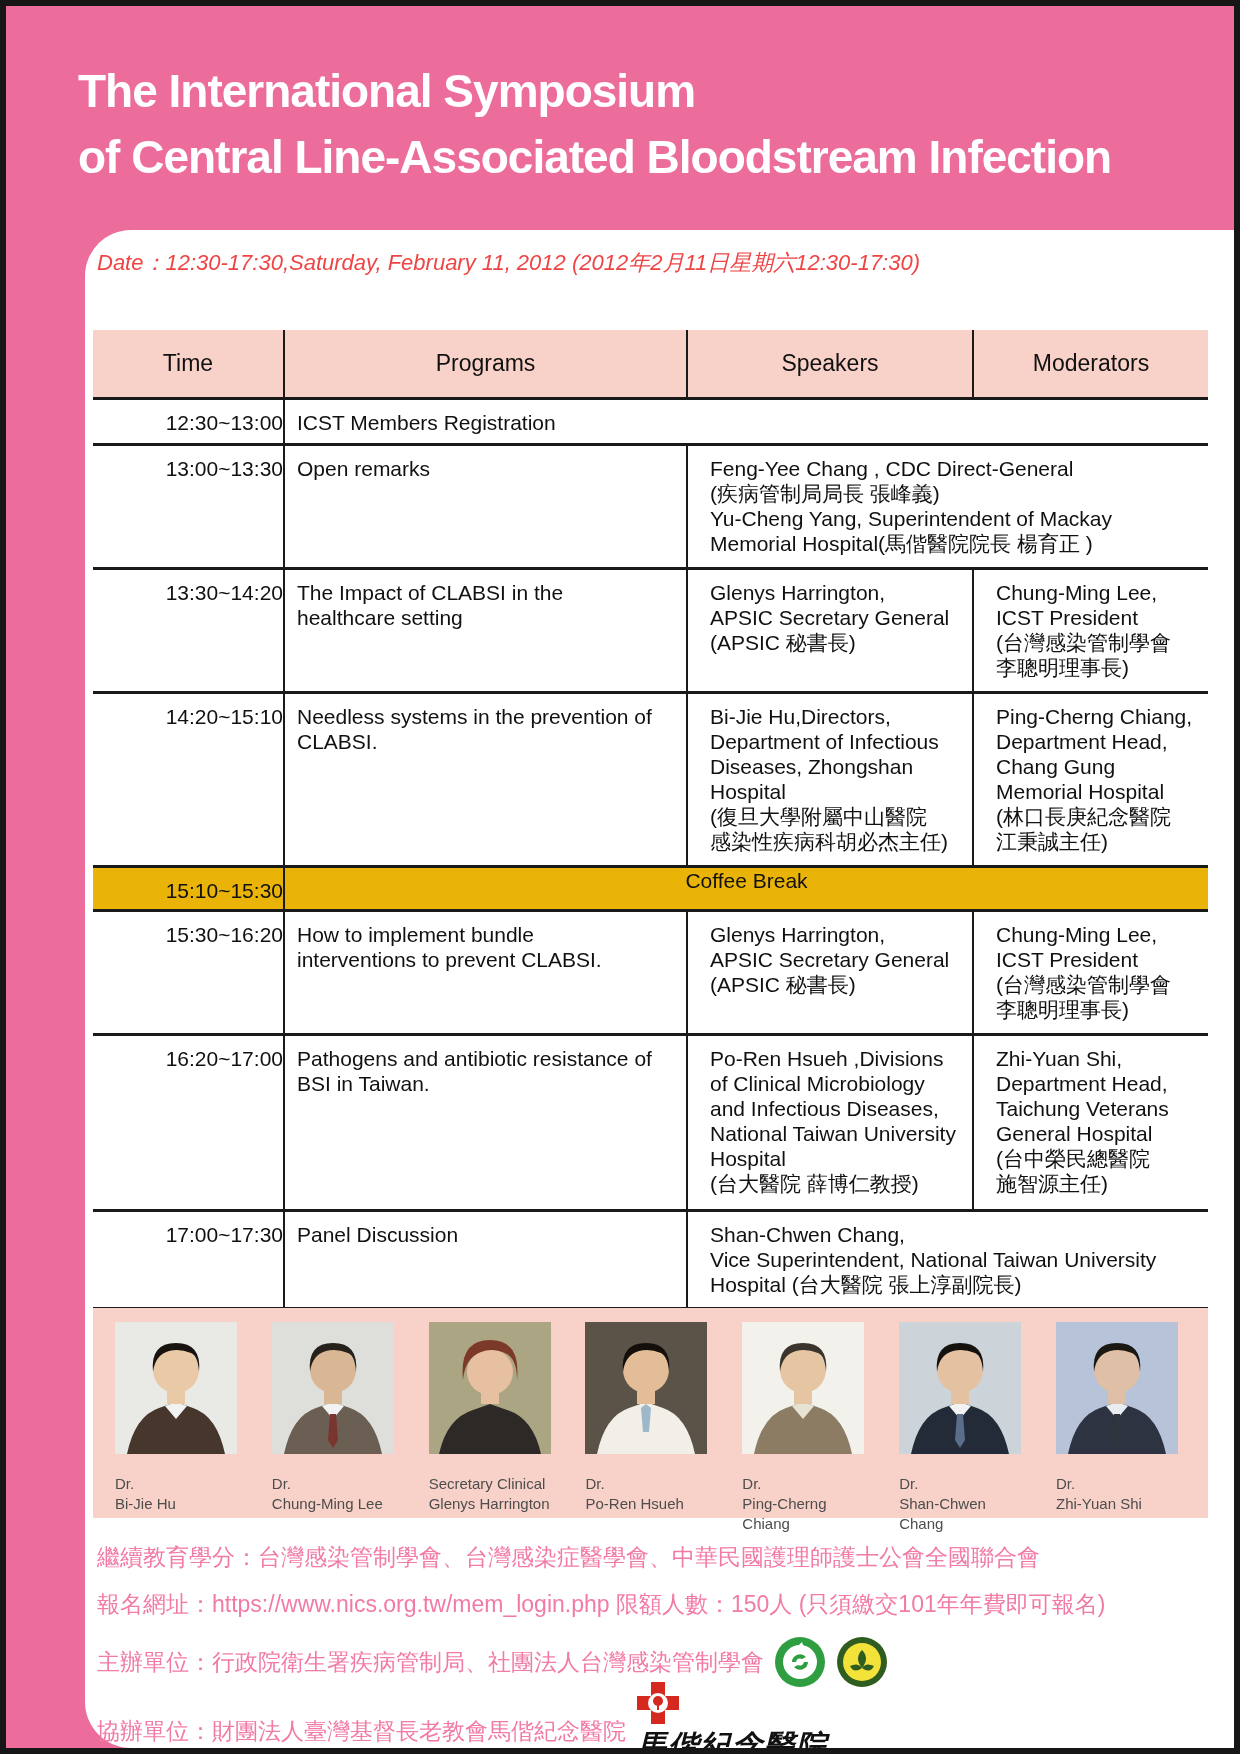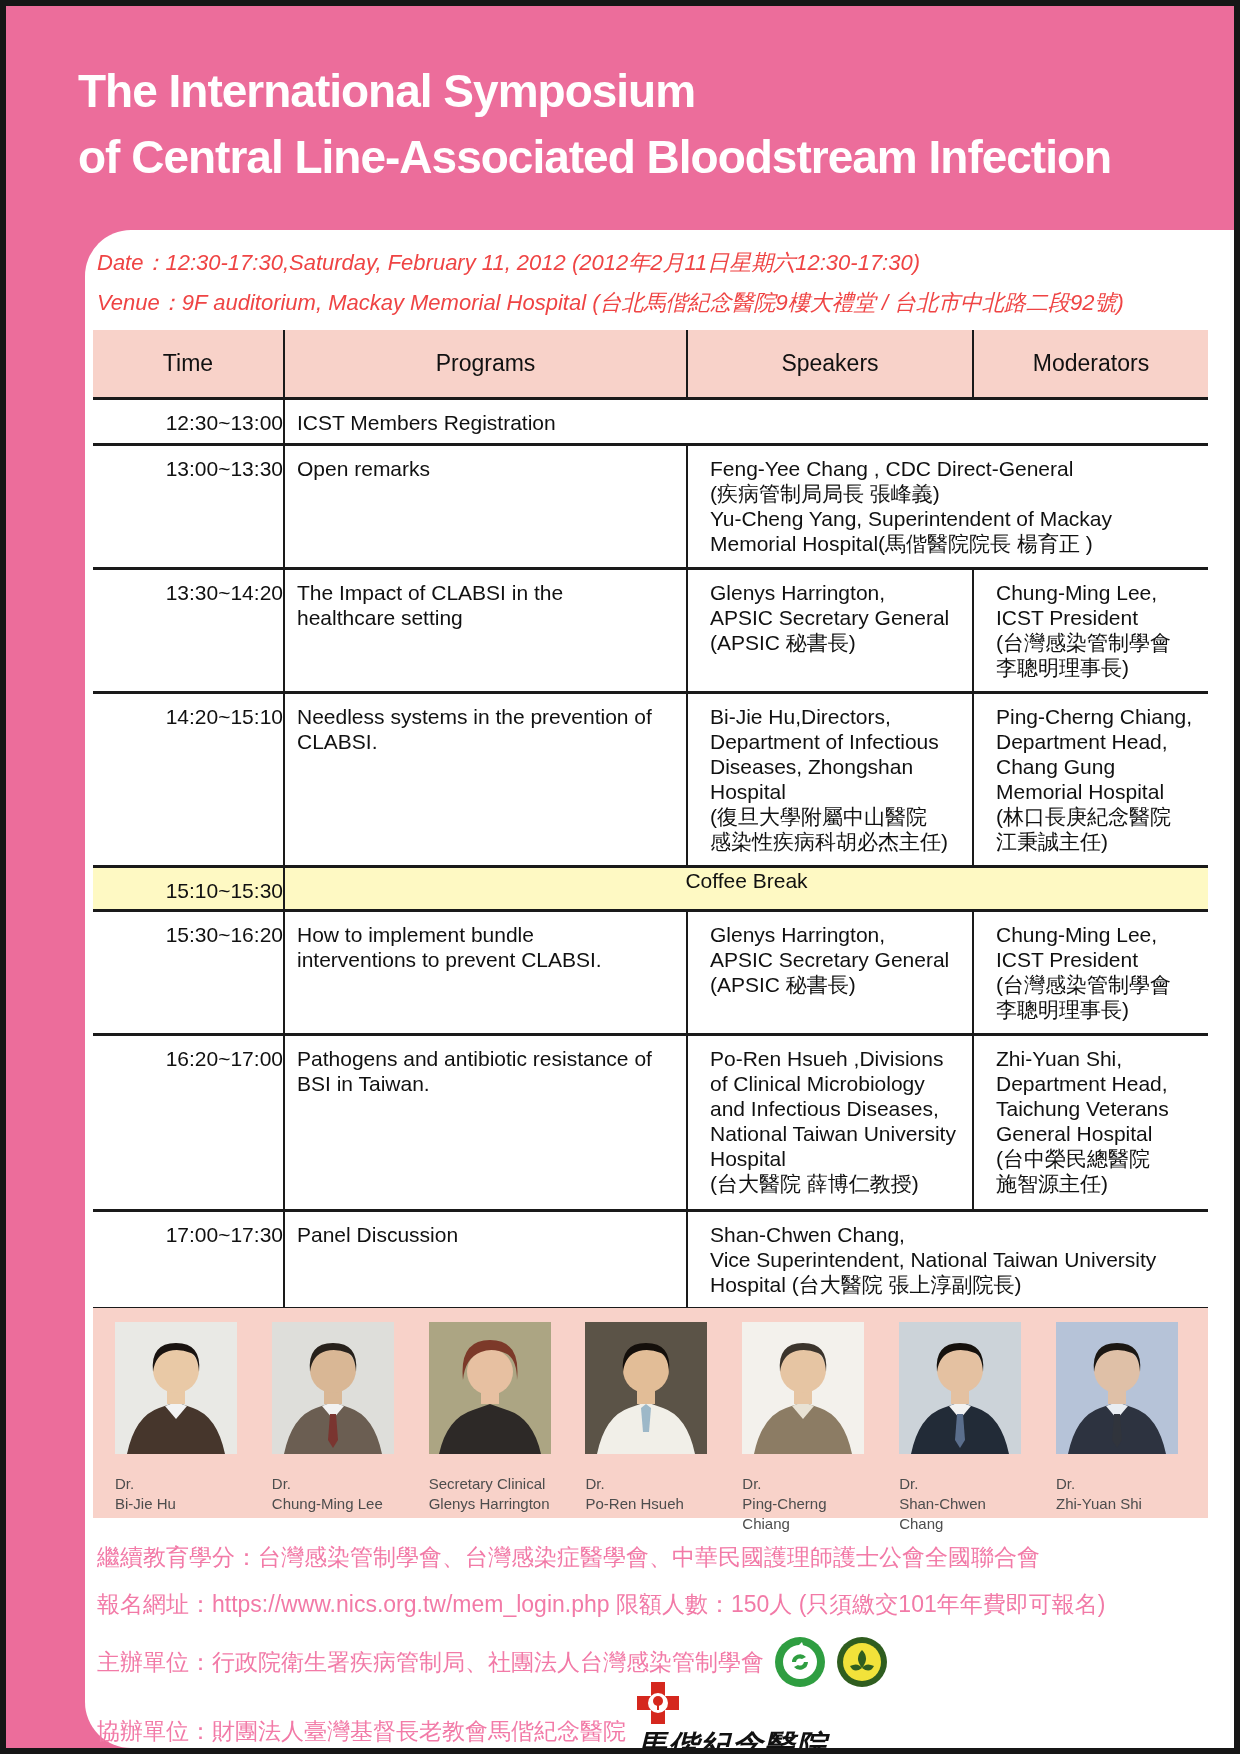--- a/index.html
+++ b/index.html
@@ -50,21 +50,21 @@
   table.schedule .vline { border-left:2px solid #1a1a1a; }
   table.schedule tr.head th {
     background:#f8d2c9; vertical-align:middle; text-align:center;
     font-size:23px; border-top:none;
   }
   table.schedule tr.last td { border-bottom:3px solid #1a1a1a; }
   .cell { white-space:pre-line; }
   td.time { text-align:right; padding-top:10px; }
   td.prog { padding:10px 8px 8px 12px; }
   td.who  { padding:10px 6px 8px 22px; }
-  tr.coffee td { background:#fef9c3; }
+  tr.coffee td { background:#eab308; }
   td.coffee-cell { text-align:center; padding-top:0; }
   tr.h-head { height:68px; }
   tr.h-r0 { height:46px; }
   tr.h-r1 { height:124px; }
   tr.h-r2 { height:124px; }
   tr.h-r3 { height:174px; }
   tr.h-r4 { height:44px; }
   tr.h-r5 { height:124px; }
   tr.h-r6 { height:176px; }
   tr.h-r7 { height:98px; }
@@ -99,21 +99,20 @@
 <div class="page">
 
   <div class="title-block">
     <div class="title-line">The International Symposium</div>
     <div class="title-line">of Central Line-Associated Bloodstream Infection</div>
   </div>
 
   <div class="panel">
 
     <div class="meta-line meta-date">Date：12:30-17:30,Saturday, February 11, 2012  (2012年2月11日星期六12:30-17:30)</div>
-    <div class="meta-line meta-venue">Venue：9F auditorium, Mackay Memorial Hospital  (台北馬偕紀念醫院9樓大禮堂 / 台北市中北路二段92號)</div>
 
     <table class="schedule">
       <colgroup>
         <col style="width:191px">
           <col style="width:403px">
           <col style="width:286px">
           <col style="width:235px">
       </colgroup>
       <tbody>
           <tr class="head h-head">

